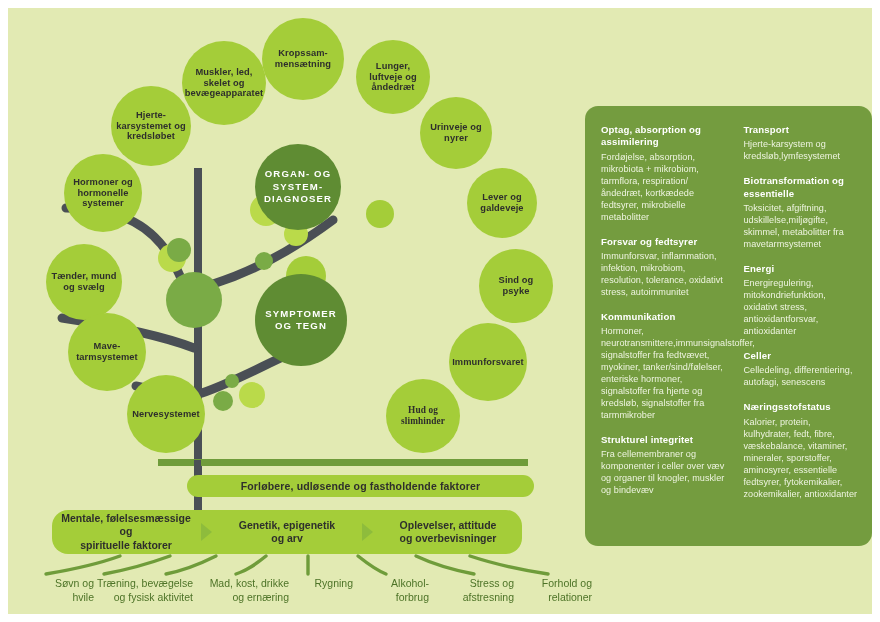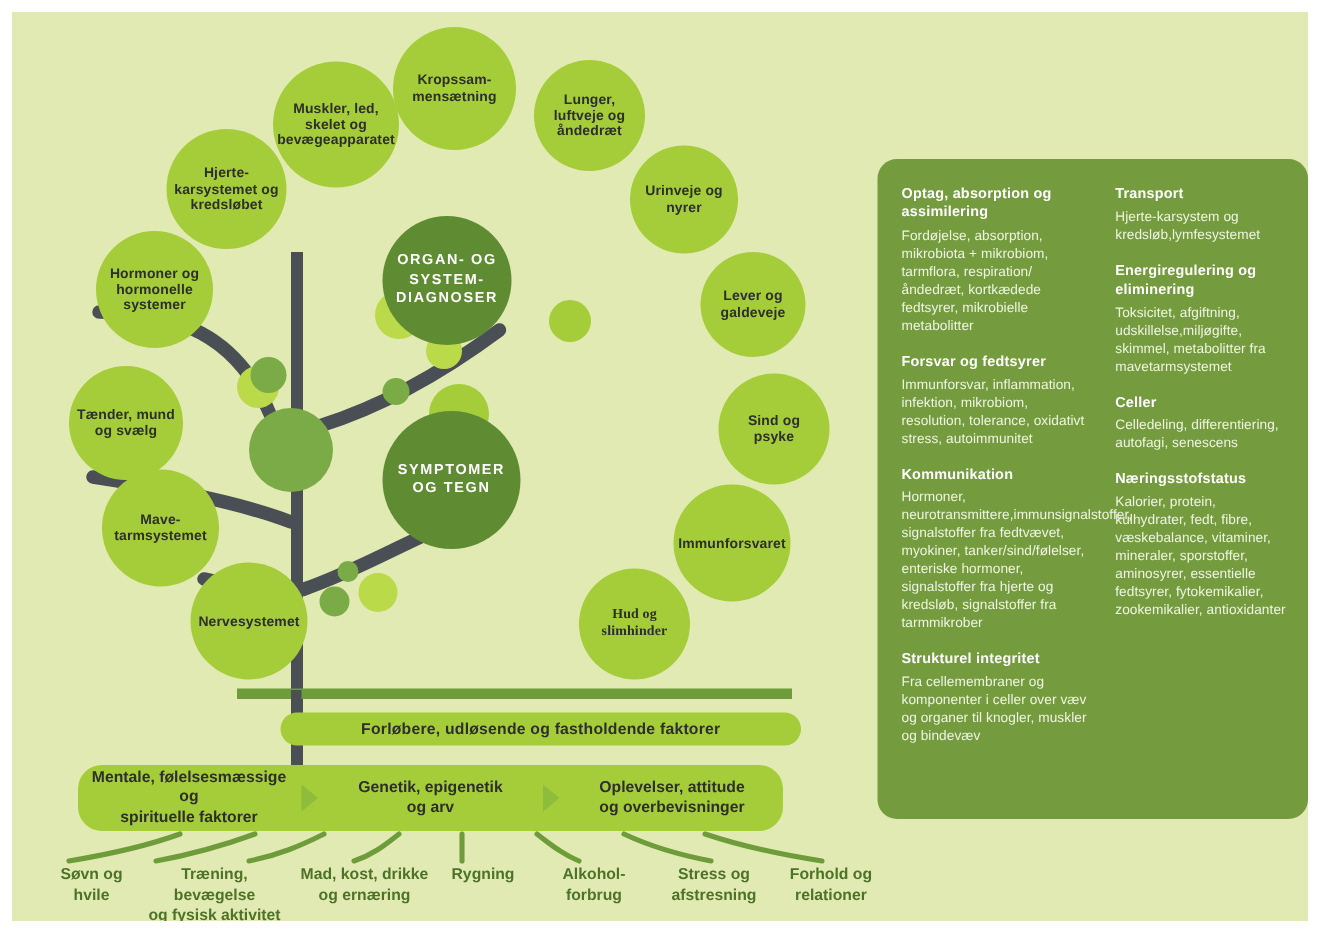--- a/index.html
+++ b/index.html
@@ -68,22 +68,22 @@
     border-top:9px solid transparent;
     border-bottom:9px solid transparent;
     border-left:11px solid #8ebc3c;
     flex:0 0 auto; margin:0 1px;
   }
   .connector {
     position:absolute; background:#4a4f55; width:7px;
   }
   
   .lifelabel {
-    position:absolute; font-size:10.5px; font-weight:bold;
-    color:#4d7327; line-height:1.3; text-align:center; white-space:pre-line;
+    position:absolute; font-size:10.5px; font-weight:normal;
+    color:#4d7327; line-height:1.3; text-align:right; white-space:pre-line;
   }
 
   
   #infoPanel {
     position:absolute; left:577px; top:98px;
     width:287px; height:440px;
     background:#749c3f; border-radius:13px;
     padding:18px 14px 10px 16px;
     display:flex; gap:14px;
   }
@@ -275,22 +275,26 @@
         <p>Fra cellemembraner og komponenter i celler over væv og organer til knogler, muskler og bindevæv</p>
       </div>
     </div>
 
     <div class="col">
       <div class="sec">
         <h4>Transport</h4>
         <p>Hjerte-karsystem og kredsløb,lymfesystemet</p>
       </div>
       <div class="sec">
-        <h4>Energiregulering og eliminering</h4>
+        <h4>Biotransformation og essentielle</h4>
         <p>Toksicitet, afgiftning, udskillelse,miljøgifte, skimmel, metabolitter fra mavetarmsystemet</p>
+      </div>
+      <div class="sec">
+        <h4>Energi</h4>
+        <p>Energiregulering, mitokondriefunktion, oxidativt stress, antioxidantforsvar, antioxidanter</p>
       </div>
       <div class="sec">
         <h4>Celler</h4>
         <p>Celledeling, differentiering, autofagi, senescens</p>
       </div>
       <div class="sec">
         <h4>Næringsstofstatus</h4>
         <p>Kalorier, protein, kulhydrater, fedt, fibre, væskebalance, vitaminer, mineraler, sporstoffer, aminosyrer, essentielle fedtsyrer, fytokemikalier, zookemikalier, antioxidanter</p>
       </div>
     </div>

